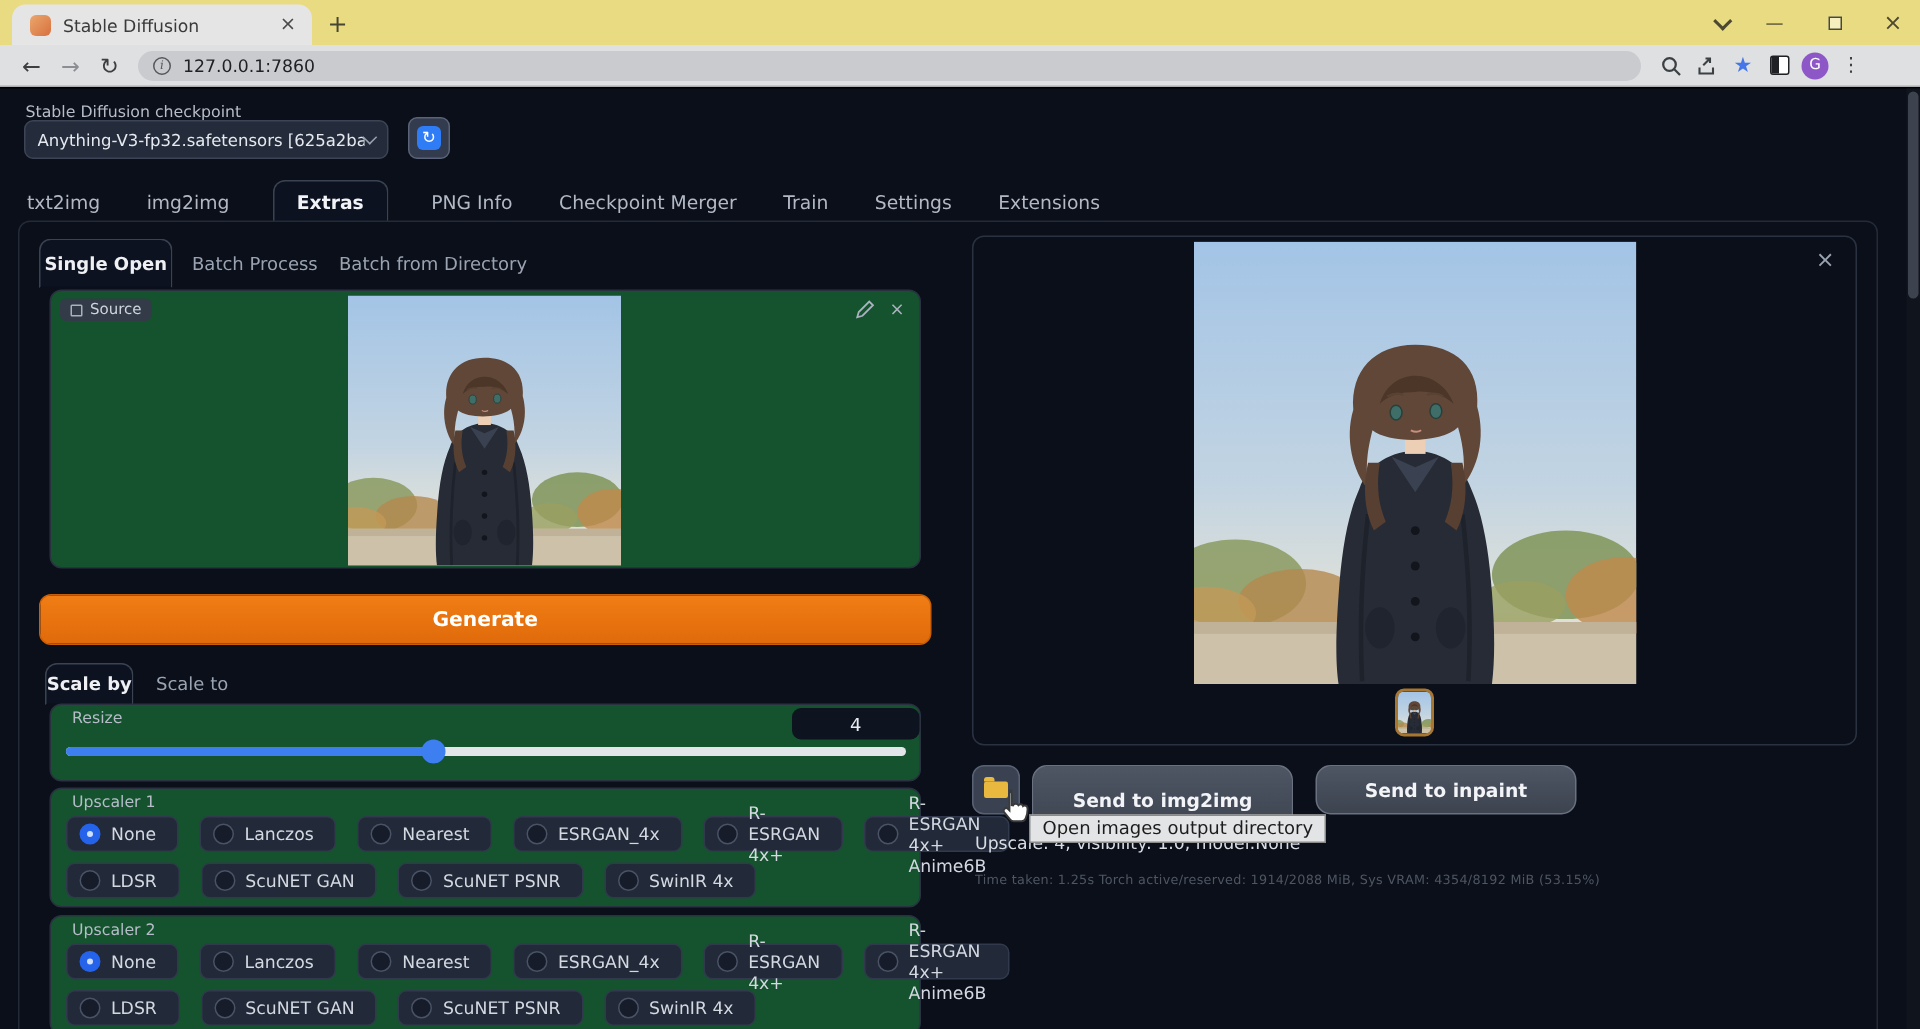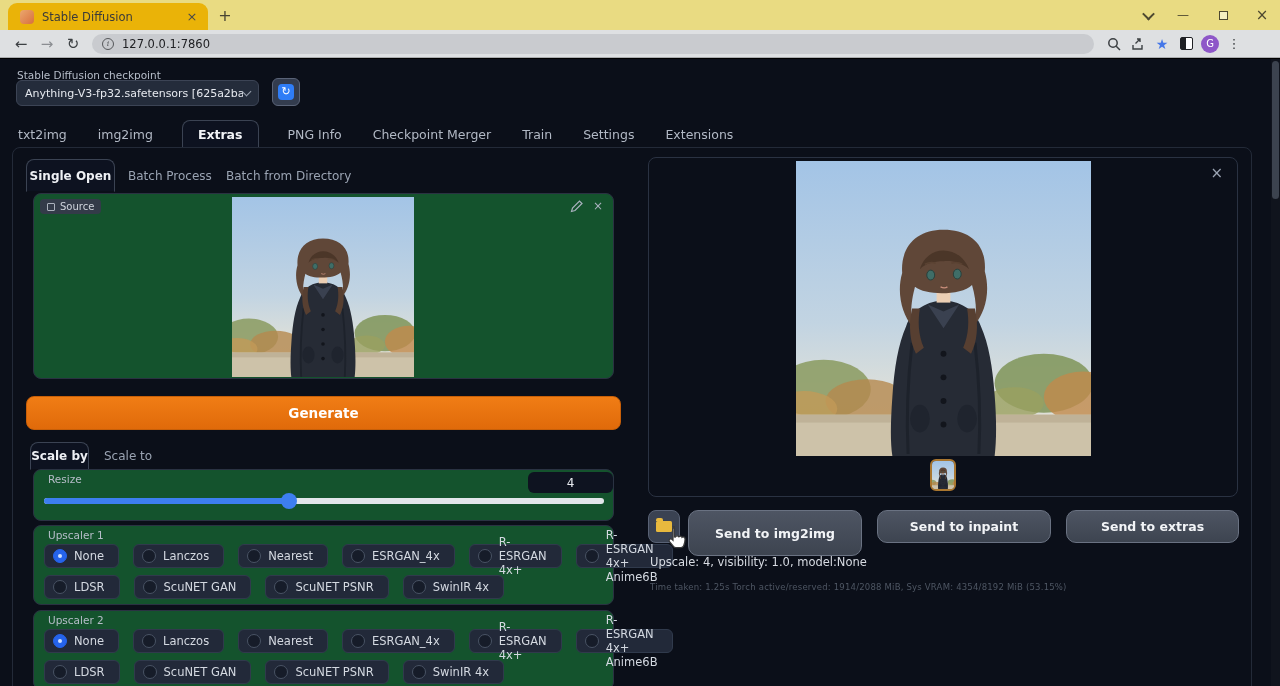--- a/index.html
+++ b/index.html
@@ -3,21 +3,21 @@
 <meta charset="utf-8">
 <style>
   * { margin:0; padding:0; box-sizing:border-box; }
   html,body { width:1280px; height:686px; overflow:hidden; background:#000; }
   body { font-family:"DejaVu Sans","Liberation Sans",sans-serif; }
   .stage { position:relative; width:1280px; height:686px; overflow:hidden; }
   .abs { position:absolute; }
 
   
   .tabstrip { left:0; top:0; width:1280px; height:30px; background:#e9db82; }
-  .btab { left:8px; top:3px; width:200px; height:27px; background:#eab308; border-radius:9px 9px 0 0; display:flex; align-items:center; padding:0 8px 0 12px; }
+  .btab { left:8px; top:3px; width:200px; height:27px; background:#e5e5e5; border-radius:9px 9px 0 0; display:flex; align-items:center; padding:0 8px 0 12px; }
   .favicon { width:14px; height:14px; border-radius:4px; background:linear-gradient(135deg,#eba76e,#d8703d); flex:0 0 auto; }
   .btab-title { flex:1; margin-left:8px; font-size:11.5px; color:#3a3a3a; white-space:nowrap; overflow:hidden; }
   .btab-close { width:16px; height:16px; display:flex; align-items:center; justify-content:center; color:#4a4a4a; font-size:13px; border-radius:8px; }
   .newtab { left:216px; top:6px; width:18px; height:18px; color:#494533; font-size:16px; display:flex; align-items:center; justify-content:center; }
   .winctl { top:6px; height:18px; display:flex; align-items:center; justify-content:center; color:#4d4830; }
   .chev { width:9px; height:9px; border-right:2px solid #4d4830; border-bottom:2px solid #4d4830; transform:rotate(45deg) translate(-1px,-1px); }
   .restore-box { width:9px; height:9px; border:1.5px solid #4d4830; background:#f5efc0; }
   .toolbar { left:0; top:30px; width:1280px; height:28px; background:#dee0e2; border-bottom:1px solid #aaacae; display:flex; align-items:center; }
   .navbtn { width:26px; text-align:center; color:#3c4043; font-size:15px; }
   .navbtn.fwd { color:#8b8e92; }
@@ -332,26 +332,26 @@
             <use href="#scene"></use>
           </svg>
       </div>
     </div>
 
     <div class="abs folderbtn" style="left:648px;top:451px;width:32px;height:33px;">
       <span class="folder-ic"></span>
     </div>
     <div class="abs sendbtn" style="left:688px;top:451px;width:174px;height:46px;">Send to img2img</div>
     <div class="abs sendbtn" style="left:877px;top:451px;width:174px;height:33px;">Send to inpaint</div>
-    <div class="abs sendbtn" style="left:1066px;top:451px;width:173px;height:33px;">Send to extras</div>
 
     <div class="abs resinfo" style="left:650px;top:496px;">Upscale: 4, visibility: 1.0, model:None</div>
 
     <svg class="abs" style="left:663px;top:466px;z-index:6;" width="24" height="28" viewBox="0 0 18 22">
       <path d="M7,1.5 c1,0 1.6,.7 1.6,1.6 v6.2 l.7,.1 c.2-.5.8-.9 1.4-.9 .6 0 1.1.3 1.4.8 .3-.3.7-.5 1.1-.5 .6 0 1.1.3 1.3.9 .2-.2.5-.3.9-.3 1 0 1.5.8 1.5 1.8 0 2.4-.6 4-1.1 5.1 -.4.9-1.2 1.4-2.1 1.4 h-4 c-.8 0-1.5-.3-1.9-.9 l-3.1-3.8 c-.5-.6-.4-1.4.1-1.8 .5-.5 1.3-.4 1.8 0 l.8.8 v-8.9 c0-.9.6-1.6 1.6-1.6 z" fill="#ffffff" stroke="#3a3a3a" stroke-width="1"></path>
     </svg>
+    <div class="abs tooltip" style="left:686px;top:484px;z-index:5;">Open images output directory</div>
 
     <div class="abs perf" style="left:650px;top:523px;">Time taken: 1.25s  Torch active/reserved: 1914/2088 MiB, Sys VRAM: 4354/8192 MiB (53.15%)</div>
 
     <div class="abs scrolltrack"></div>
     <div class="abs scrollthumb"></div>
   </div>
 </div>
 
 </body></html>

